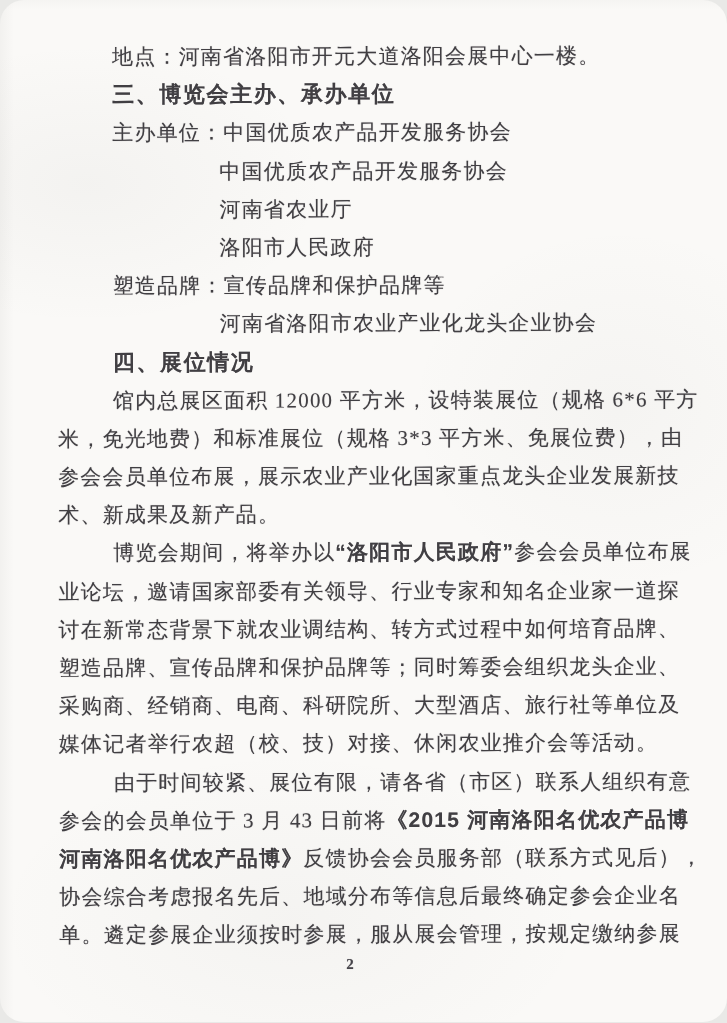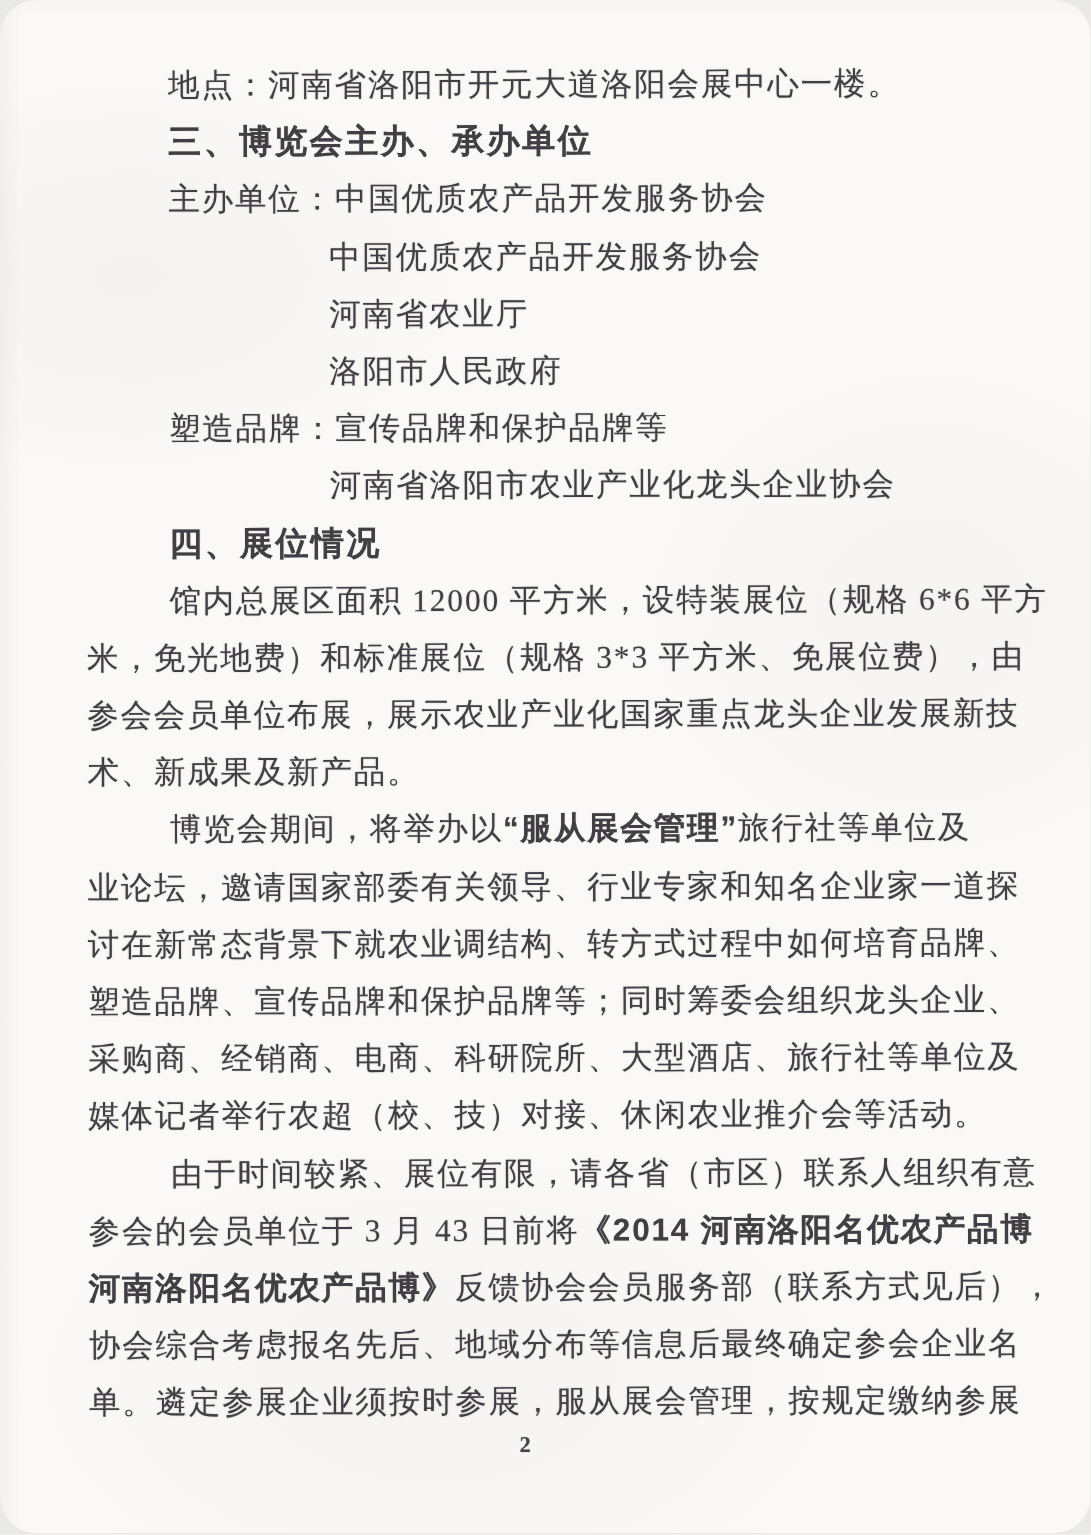--- a/index.html
+++ b/index.html
@@ -83,31 +83,31 @@
     <div class="line cont">河南省洛阳市农业产业化龙头企业协会</div>
 
     <div class="line indent hei">四、展位情况</div>
 
     <div class="line indent">馆内总展区面积 12000 平方米，设特装展位（规格 6*6 平方</div>
     <div class="line">米，免光地费）和标准展位（规格 3*3 平方米、免展位费），由</div>
     <div class="line">参会会员单位布展，展示农业产业化国家重点龙头企业发展新技</div>
     <div class="line">术、新成果及新产品。</div>
 
     <div class="line indent">
-      <span>博览会期间，将举办以</span><span class="bold">“服从展会管理”</span><span>旅行社等单位及</span>
+      <span>博览会期间，将举办以</span><span class="bold">“洛阳市人民政府”</span><span>参会会员单位布展</span>
     </div>
     <div class="line">业论坛，邀请国家部委有关领导、行业专家和知名企业家一道探</div>
     <div class="line">讨在新常态背景下就农业调结构、转方式过程中如何培育品牌、</div>
     <div class="line">塑造品牌、宣传品牌和保护品牌等；同时筹委会组织龙头企业、</div>
     <div class="line">采购商、经销商、电商、科研院所、大型酒店、旅行社等单位及</div>
     <div class="line">媒体记者举行农超（校、技）对接、休闲农业推介会等活动。</div>
 
     <div class="line indent">由于时间较紧、展位有限，请各省（市区）联系人组织有意</div>
     <div class="line">
-      <span>参会的会员单位于 3 月 43 日前将</span><span class="bold">《2014 河南洛阳名优农产品博</span>
+      <span>参会的会员单位于 3 月 43 日前将</span><span class="bold">《2015 河南洛阳名优农产品博</span>
     </div>
     <div class="line">
       <span class="bold">河南洛阳名优农产品博》</span><span>反馈协会会员服务部（联系方式见后），</span>
     </div>
     <div class="line">协会综合考虑报名先后、地域分布等信息后最终确定参会企业名</div>
     <div class="line">单。遴定参展企业须按时参展，服从展会管理，按规定缴纳参展</div>
 
   </div>
 
   <div class="page-number">2</div>

